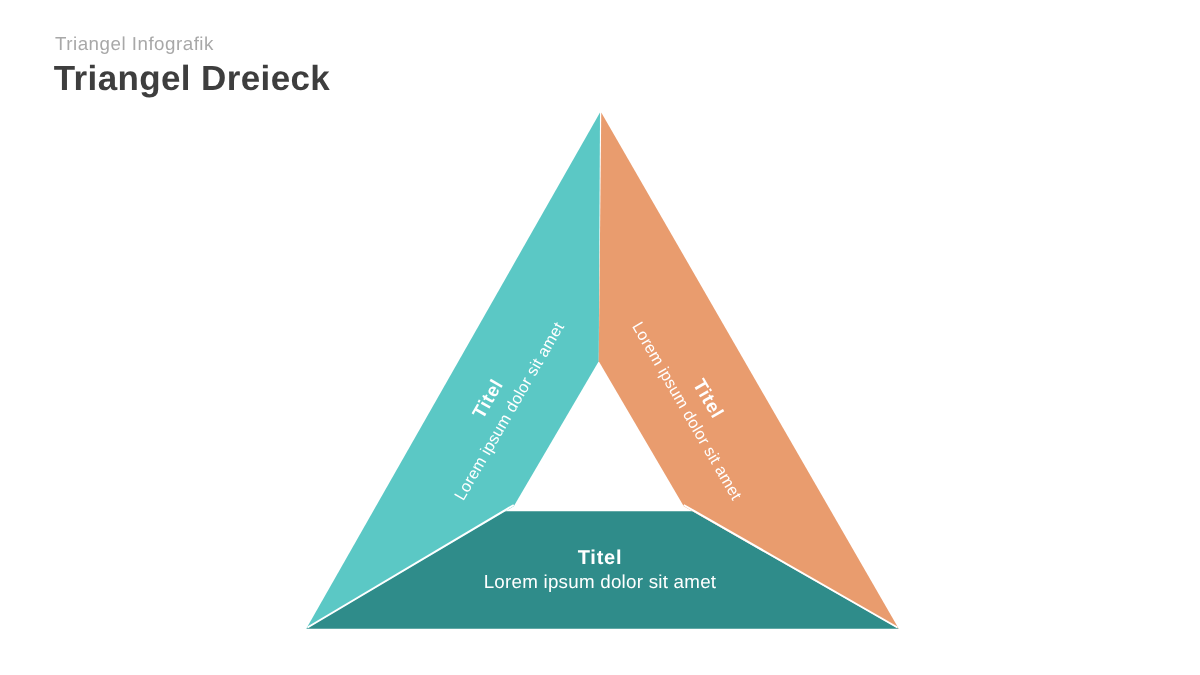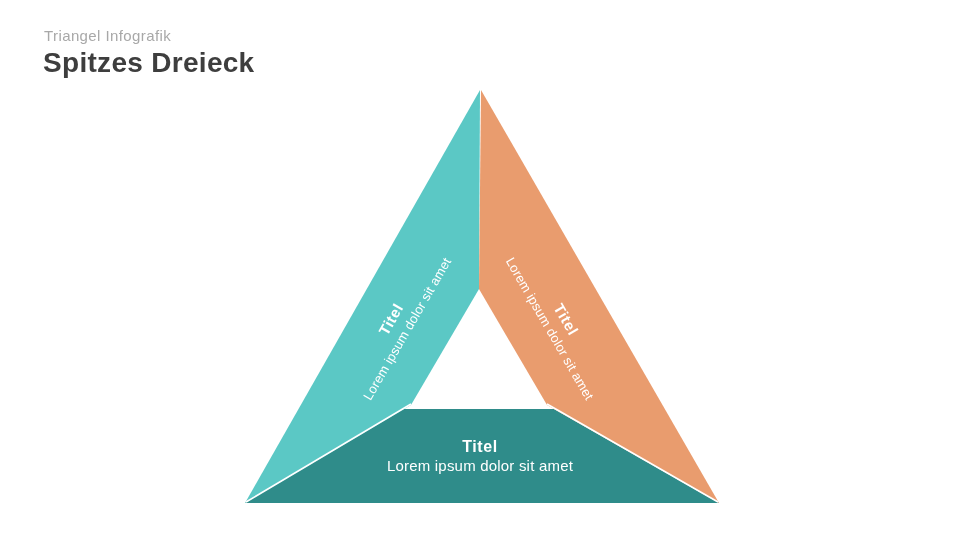--- a/index.html
+++ b/index.html
@@ -92,21 +92,21 @@
     line-height: 18px;
   }
 </style>
 </head>
 <body>
 
 <div class="slide">
 
   <div class="kicker">Triangel Infografik</div>
 
-  <div class="title">Spitzes Dreieck</div>
+  <div class="title">Triangel Dreieck</div>
 
   <svg class="diagram-svg" viewBox="0 0 960 540" xmlns="http://www.w3.org/2000/svg">
 
     <polygon points="398,409 554,409 719,503 245,503" fill="#2F8C8A"></polygon>
 
     <polygon points="480,90 479,289 411,405 245,503" fill="#5BC8C5"></polygon>
 
     <polygon points="481,90 719,503 547,405 479,289" fill="#E99C6E"></polygon>
 
     <line x1="411" y1="404" x2="246" y2="502" stroke-width="1.6" stroke="#FFFFFF"></line>

